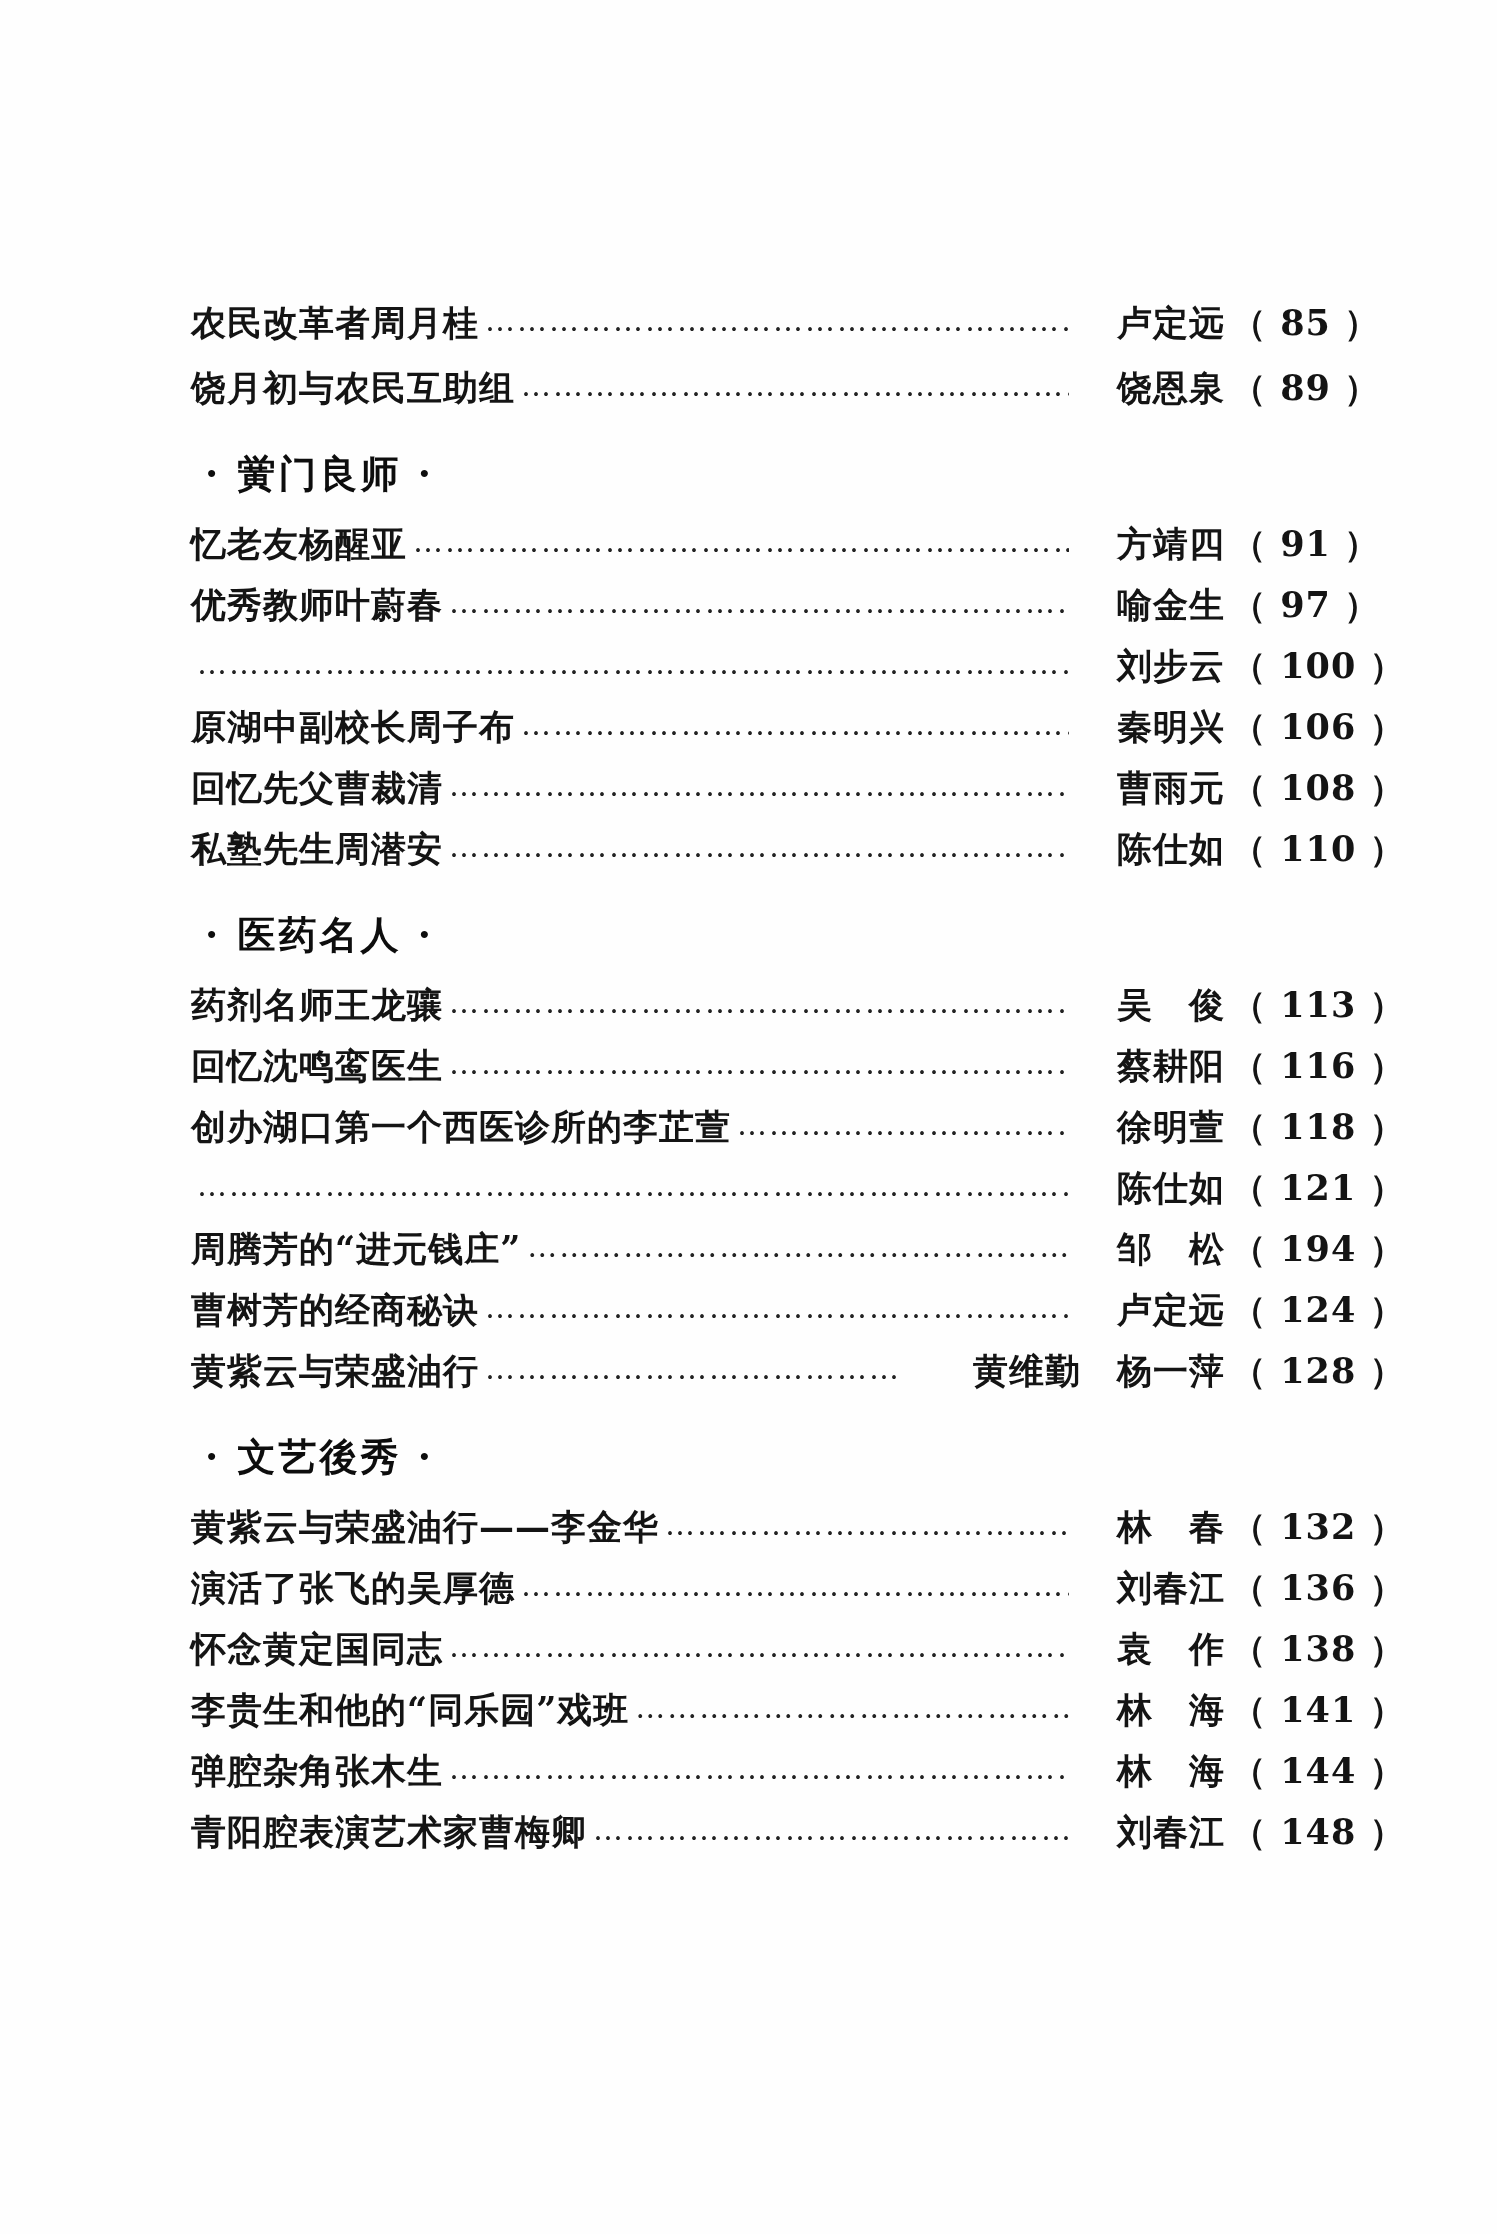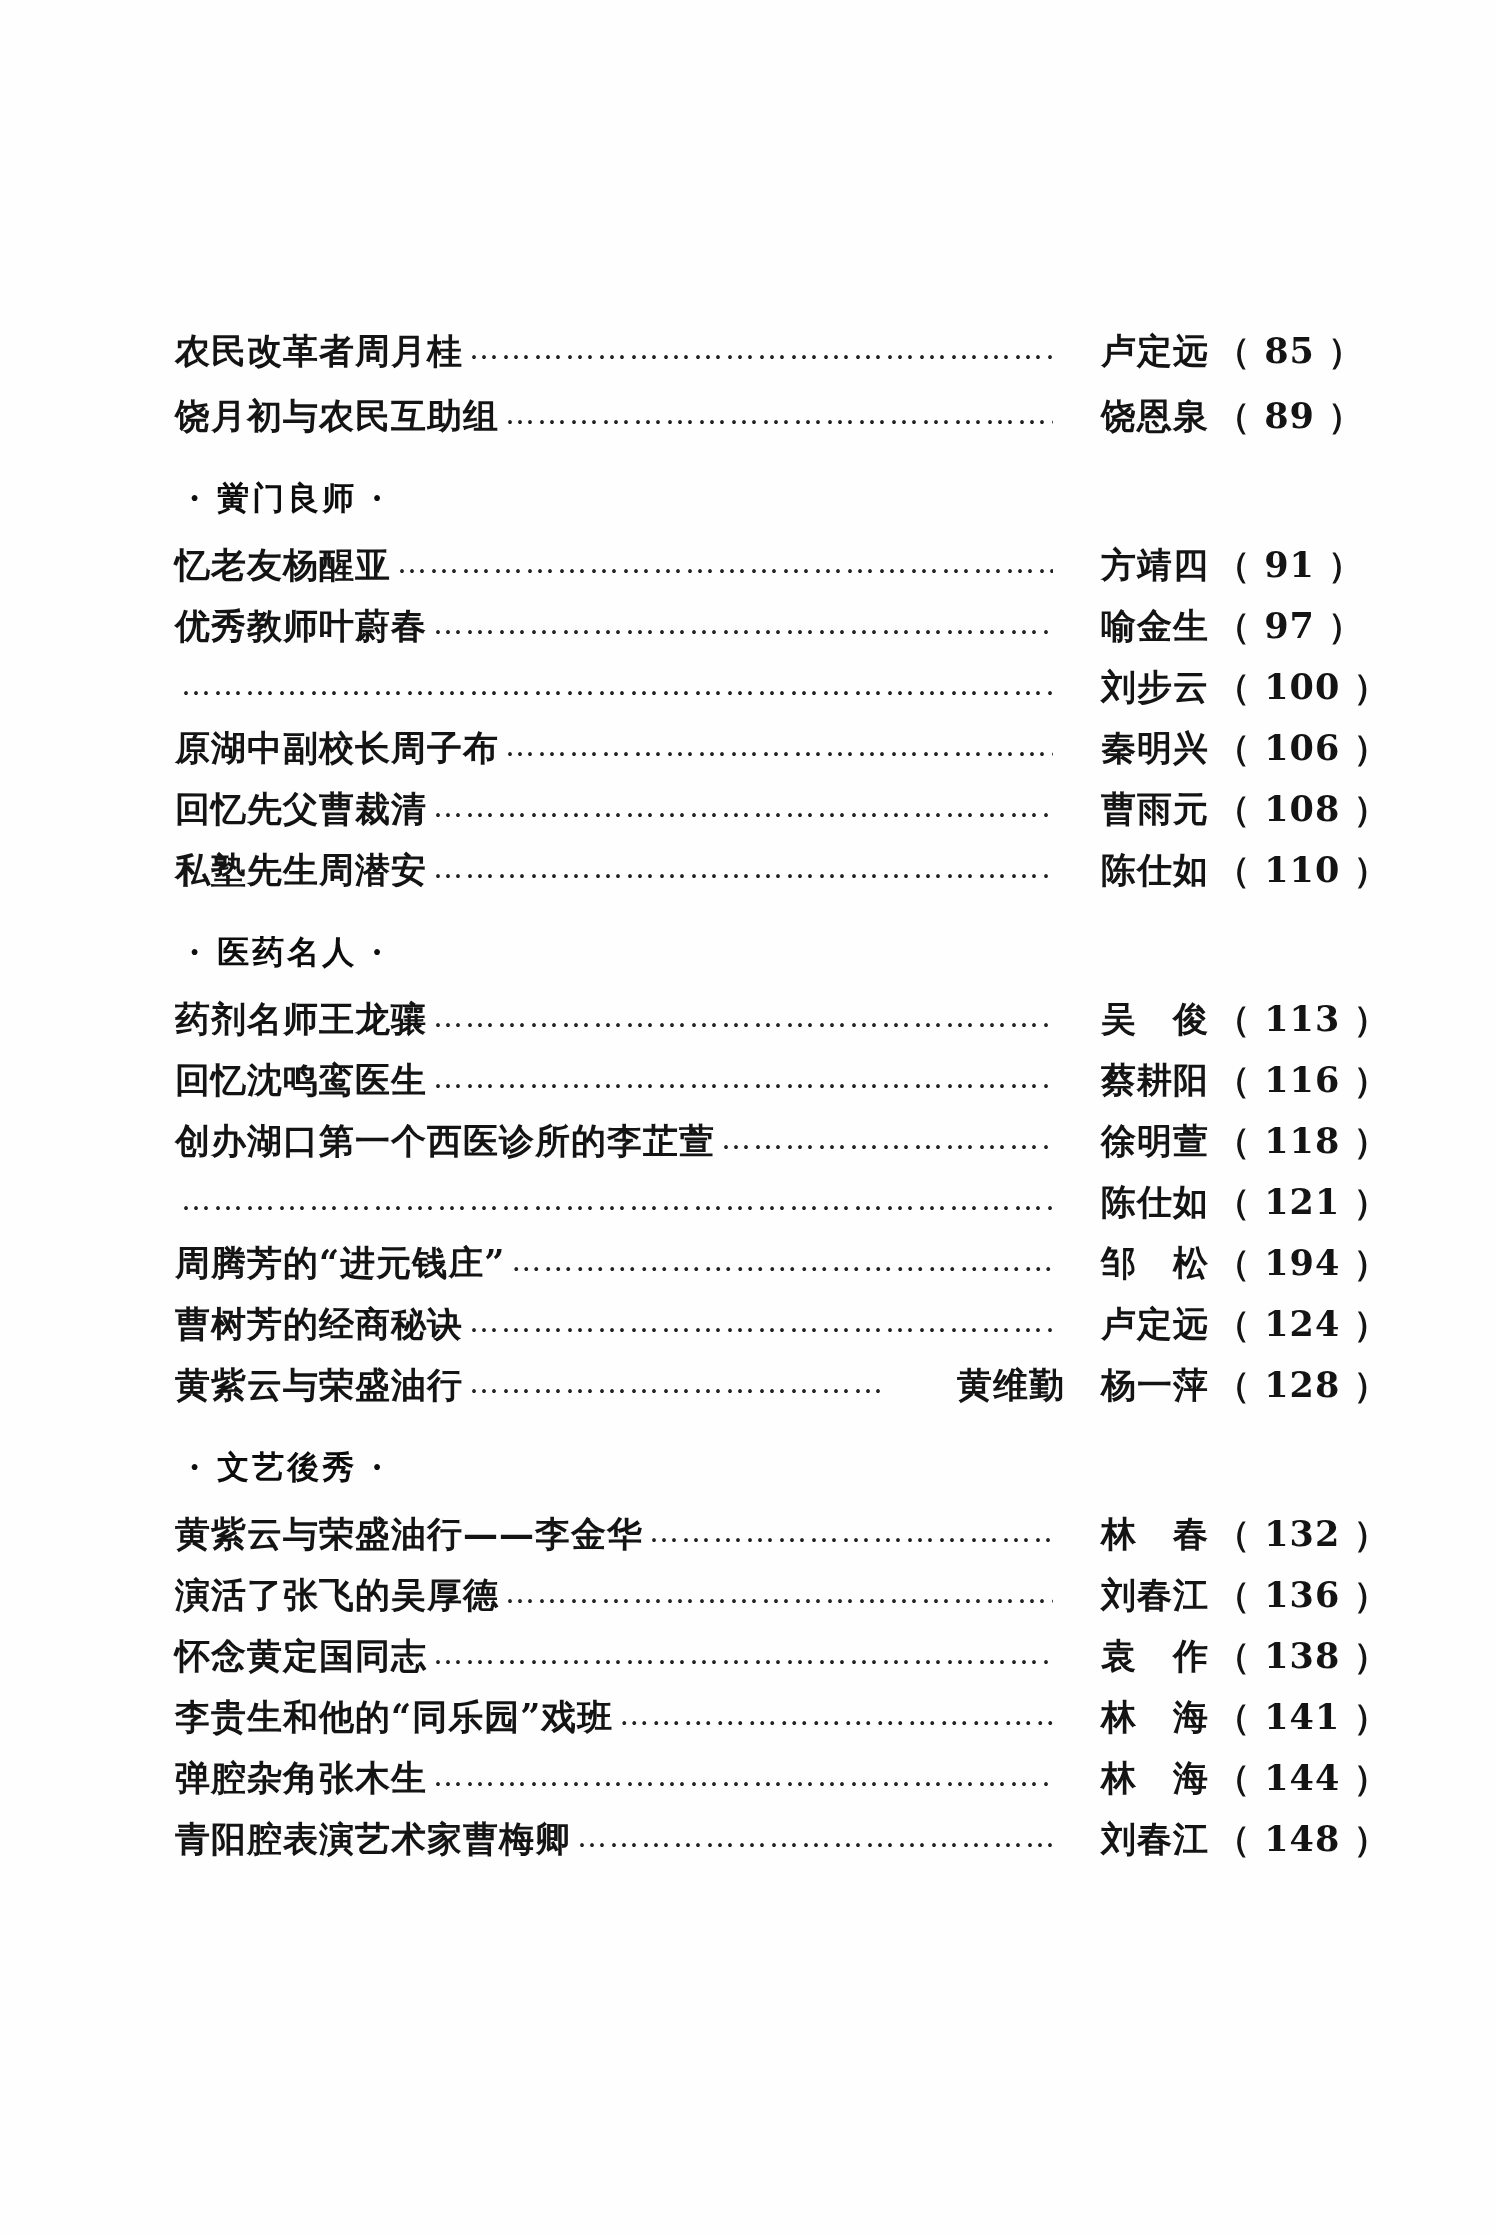--- a/index.html
+++ b/index.html
@@ -18,24 +18,23 @@
   .page {
     position: absolute;
     left: 0;
     top: 0;
     width: 1497px;
     height: 2234px;
     background: #fefefe;
   }
   .toc {
     position: absolute;
-    left: 175px;
+    left: 191px;
     top: 305px;
     width: 1160px;
-    margin-top: 28px;
   }
   .entry {
     display: flex;
     align-items: baseline;
     font-size: 35px;
     line-height: 1.0;
     margin-bottom: 26px;
     white-space: nowrap;
     letter-spacing: 1px;
   }
@@ -67,21 +66,21 @@
   }
   .entry .page-no {
     flex: 0 0 auto;
     font-weight: 600;
     color: #141414;
     width: 120px;
     text-align: left;
     margin-left: 6px;
   }
   .section {
-    font-size: 32px;
+    font-size: 38px;
     font-weight: 700;
     margin-top: 44px;
     margin-bottom: 26px;
     letter-spacing: 3px;
     color: #0d0d0d;
     padding-left: 14px;
   }
   .first-group .entry:first-child { margin-bottom: 30px; }
   .group { margin-bottom: 4px; }
 </style>

